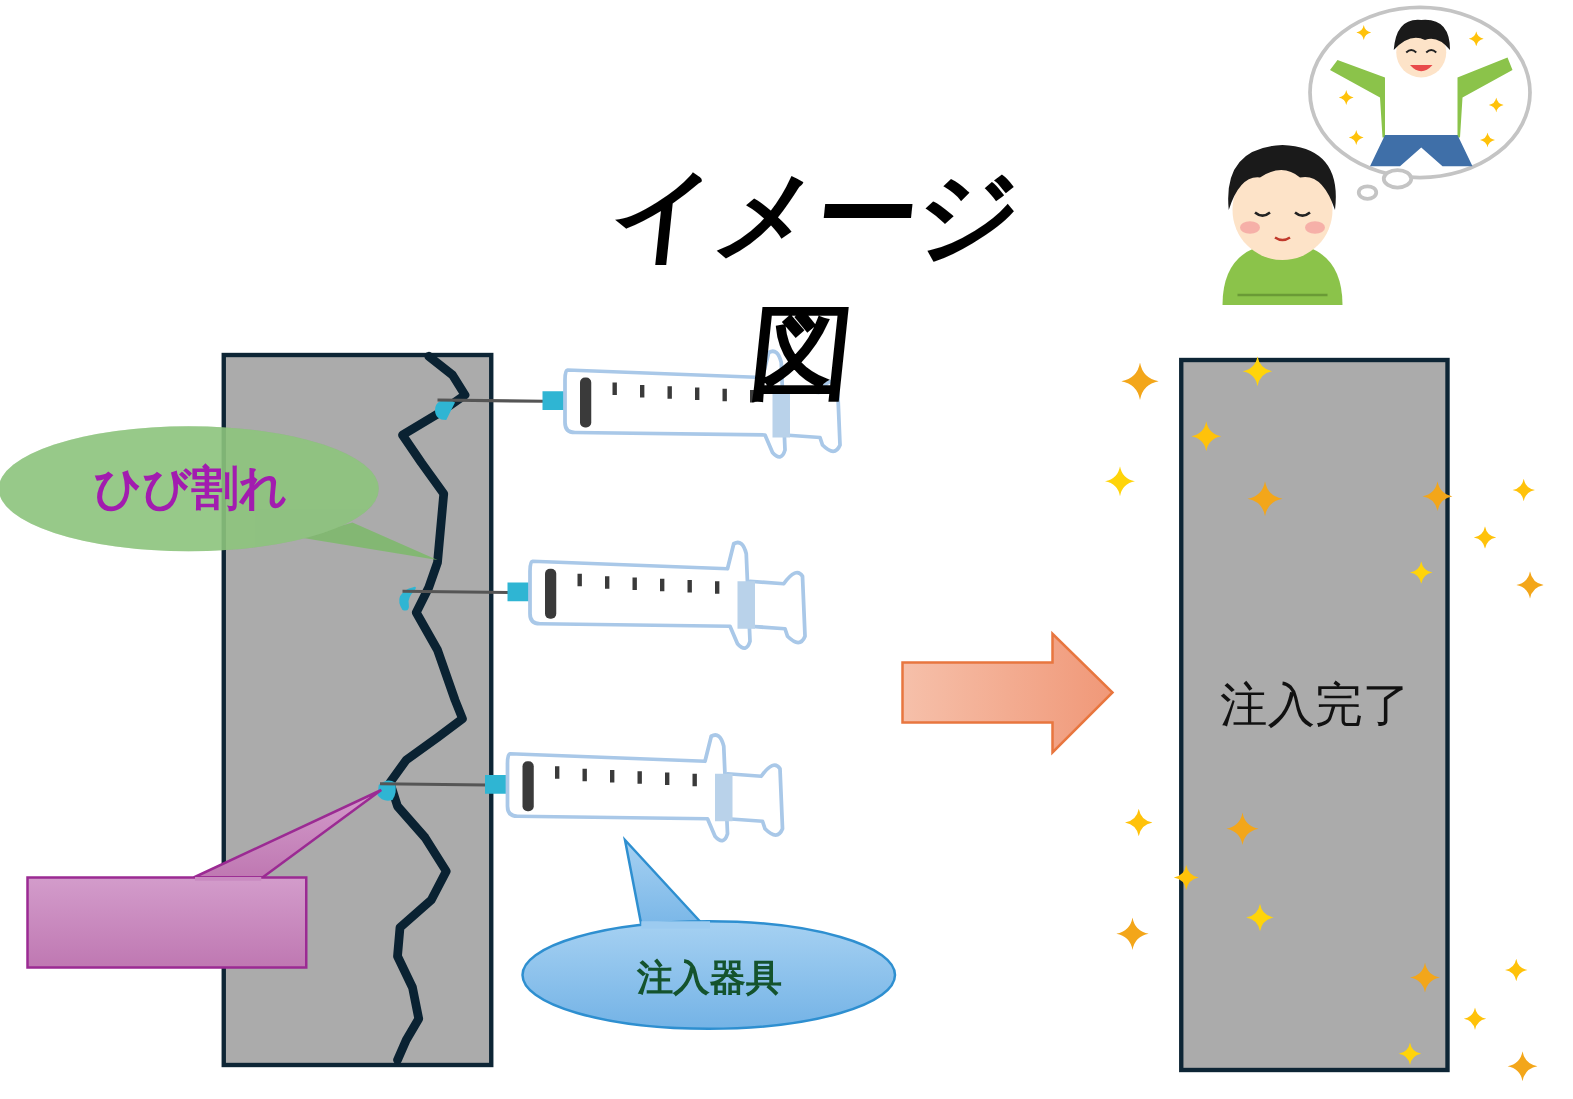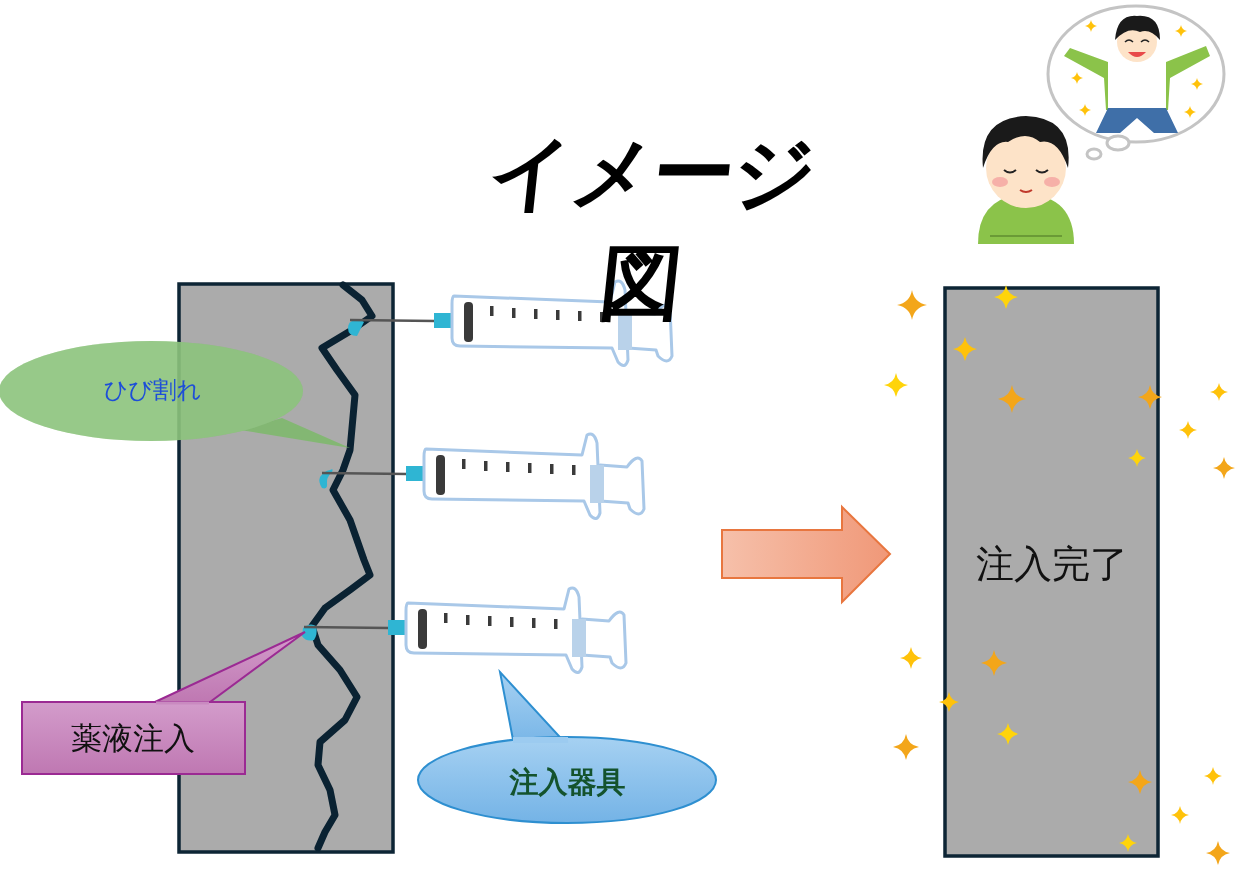--- a/index.html
+++ b/index.html
@@ -7,21 +7,21 @@
          font-family: "DejaVu Sans", "Liberation Sans", sans-serif; }
   #stage { position: absolute; left: 0; top: 0; width: 1258px; height: 879px; }
   .title {
     position: absolute; left: 452px; top: 118px; width: 400px; height: 110px;
     font-family: "DejaVu Sans", sans-serif; font-weight: bold; font-size: 82px;
     line-height: 110px; color: #000; letter-spacing: -2px;
     transform: skewX(-6deg); text-align: center;
   }
   .label { position: absolute; font-family: "DejaVu Sans", sans-serif; font-weight: bold;
            text-align: center; white-space: nowrap; }
-  .lbl-crack { left: 40px; top: 368px; width: 225px; font-size: 24px; color: #1d4ed8; font-weight: normal; line-height: 44px; }
+  .lbl-crack { left: 40px; top: 368px; width: 225px; font-size: 38px; color: #a21caf; font-weight: bold; line-height: 44px; }
   .lbl-inject { left: 22px; top: 712px; width: 222px; font-size: 31px; color: #111; line-height: 52px; font-weight: normal; }
   .lbl-tool { left: 420px; top: 757px; width: 295px; font-size: 29px; color: #14532d; line-height: 50px; }
   .lbl-done { left: 946px; top: 536px; width: 212px; font-size: 38px; color: #111; line-height: 56px; font-weight: normal; }
 </style>
 </head>
 <body>
 
 <div id="stage">
 
   <svg width="1258" height="879" viewBox="0 0 1258 879" style="position:absolute;left:0;top:0">
@@ -151,16 +151,15 @@
       <path d="M983,168 Q978,118 1026,116 Q1074,118 1068,168 Q1058,138 1040,142 Q1026,130 1008,142 Q992,140 983,168 Z" fill="#1a1a1a"></path>
       <ellipse cx="1000" cy="182" rx="8" ry="5" fill="#f6b0a8"></ellipse>
       <ellipse cx="1052" cy="182" rx="8" ry="5" fill="#f6b0a8"></ellipse>
       <path d="M1004,170 q6,5 12,0 M1036,170 q6,5 12,0" stroke="#222" stroke-width="2" fill="none"></path>
       <path d="M1020,190 q6,4 12,0" stroke="#c0392b" stroke-width="2" fill="none"></path>
     </g>
   </svg>
 
   <div class="title">イメージ図</div>
   <div class="label lbl-crack">ひび割れ</div>
-  <div class="label lbl-inject">薬液注入</div>
   <div class="label lbl-tool">注入器具</div>
   <div class="label lbl-done">注入完了</div>
 </div>
 
 </body></html>

